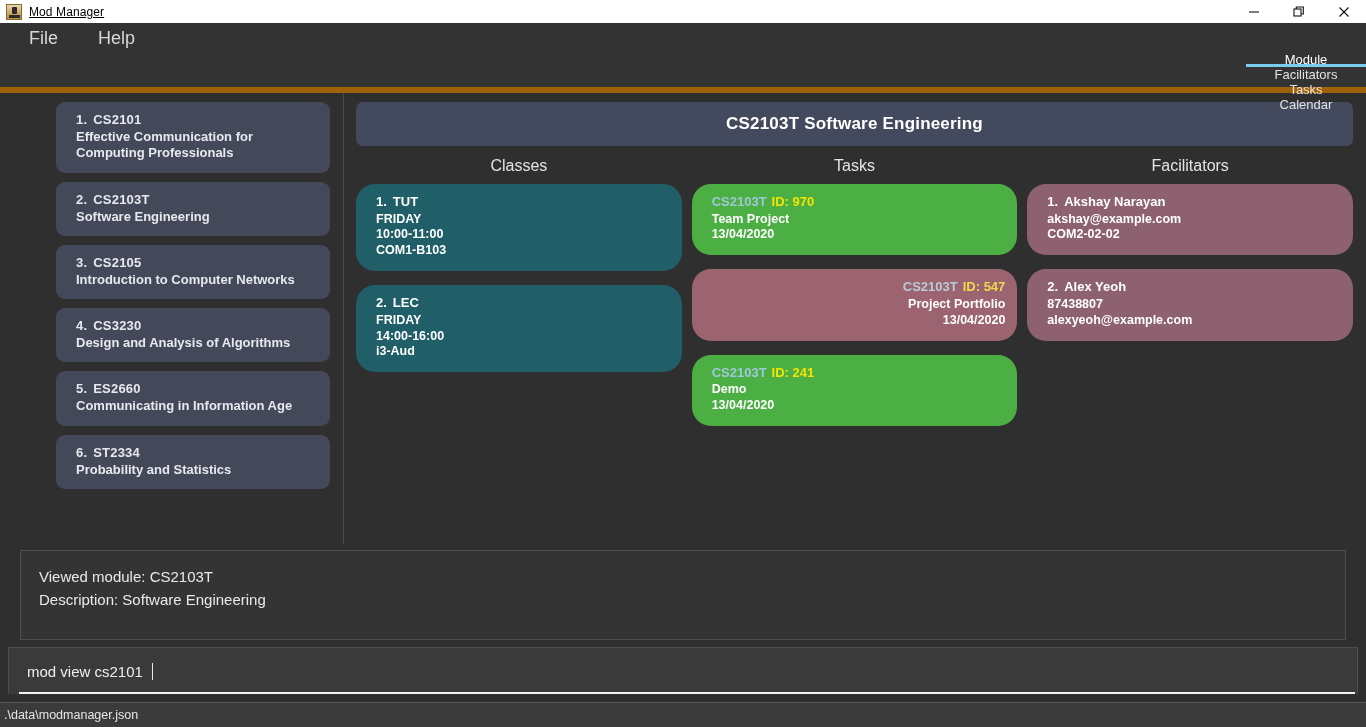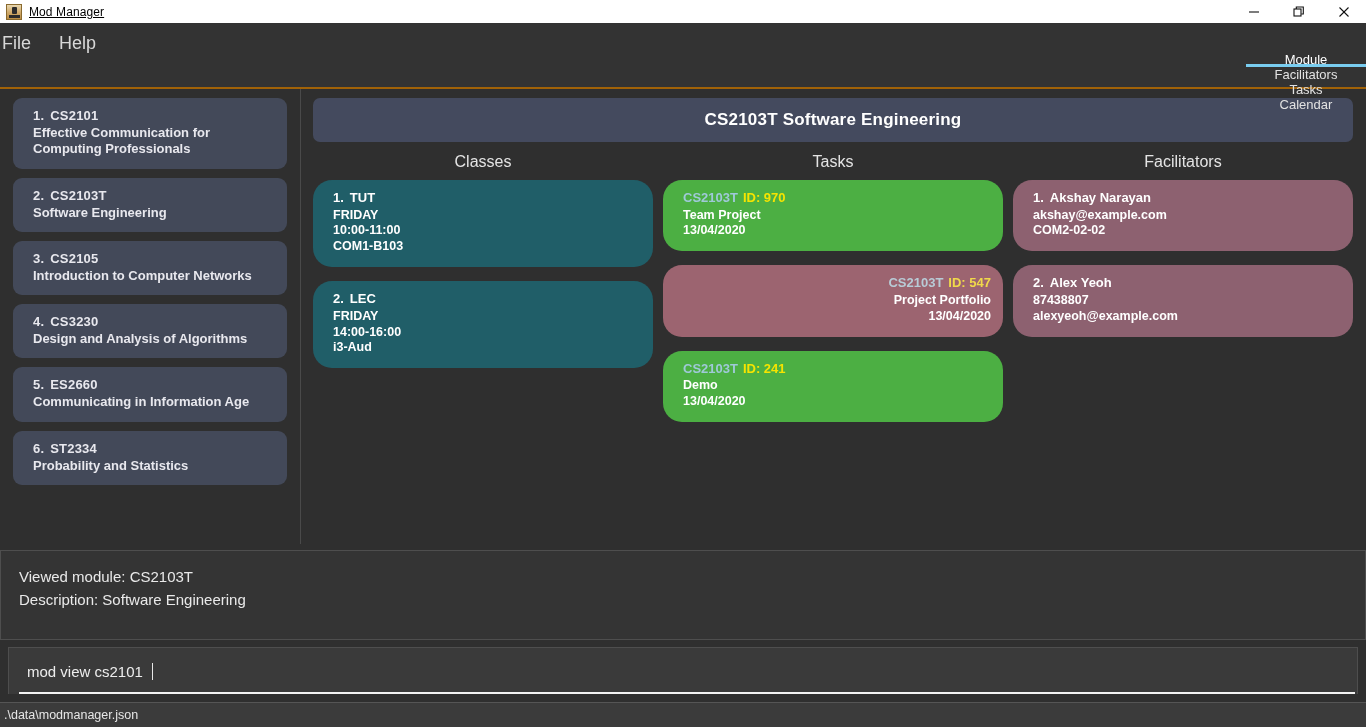--- a/index.html
+++ b/index.html
@@ -66,23 +66,23 @@
     align-items: center;
     justify-content: center;
   }
   .win-btn svg { display: block; }
 
   
   .menubar {
     height: 29px;
     background: #333333;
     display: flex;
-    align-items: flex-end;
-    padding-left: 2px;
-    gap: 28px;
+    align-items: center;
+    padding-left: 29px;
+    gap: 40px;
   }
   .menu-item {
     color: #d8d8d8;
     font-size: 18px;
     line-height: 1;
   }
 
   
   .tabbar {
     height: 35px;
@@ -109,21 +109,22 @@
     left: 0; right: 0; bottom: 0;
     height: 3px;
     background: #79cdf0;
   }
 
   
   .content {
     height: 457px;
     display: flex;
     background: #2f2f2f;
-    border-top: 2px solid #a16207;
+    border-top: 6px solid #a16207;
+    padding-left: 43px;
   }
 
   
   .sidebar {
     width: 301px;
     flex: none;
     border-right: 1px solid #4a4a4a;
     padding: 9px 13px 0 13px;
     overflow: hidden;
   }
@@ -193,21 +194,21 @@
   .card.task-mauve  { background: #9c6470; text-align: right; }
   .card.fac-card    { background: #8d6170; }
 
   .task-head { font-size: 13px; font-weight: bold; margin-bottom: 1px; }
   .task-mod { color: #9fc9d8; }
   .task-id  { color: #f6e400; margin-left: 5px; }
   .card.task-mauve .task-mod { color: #b8cbd6; }
   .card.task-mauve .task-id  { color: #f0d94a; }
 
   
-  .result-wrap { padding: 0 0; background: #2f2f2f; }
+  .result-wrap { padding: 0 20px; background: #2f2f2f; }
   .result-box {
     height: 90px;
     margin-top: 6px;
     border: 1px solid #4e4e4e;
     background: #343434;
     padding: 14px 0 0 18px;
   }
   .result-line {
     color: #e9e9e9;
     font-size: 15px;

